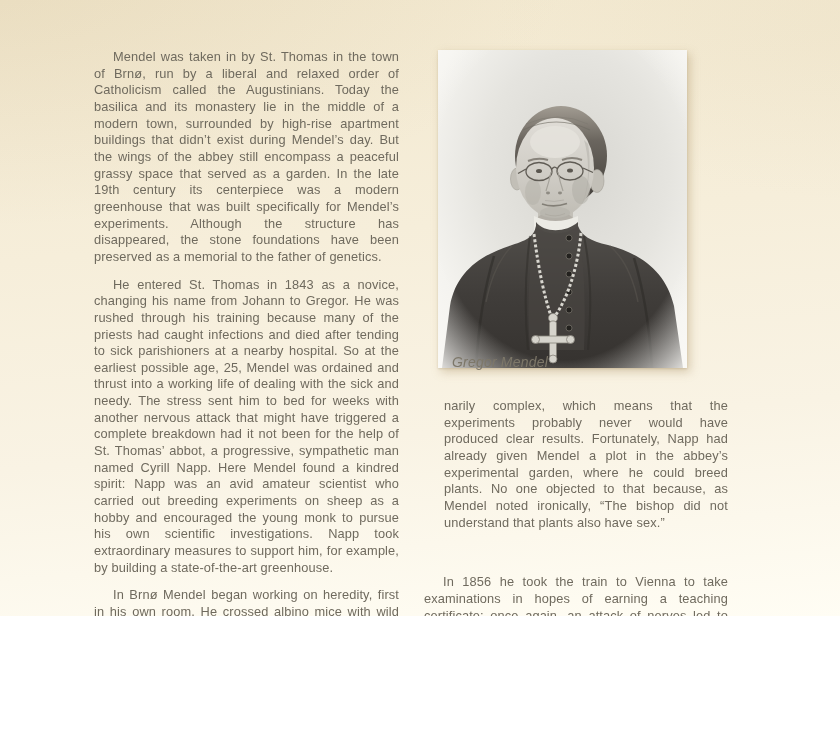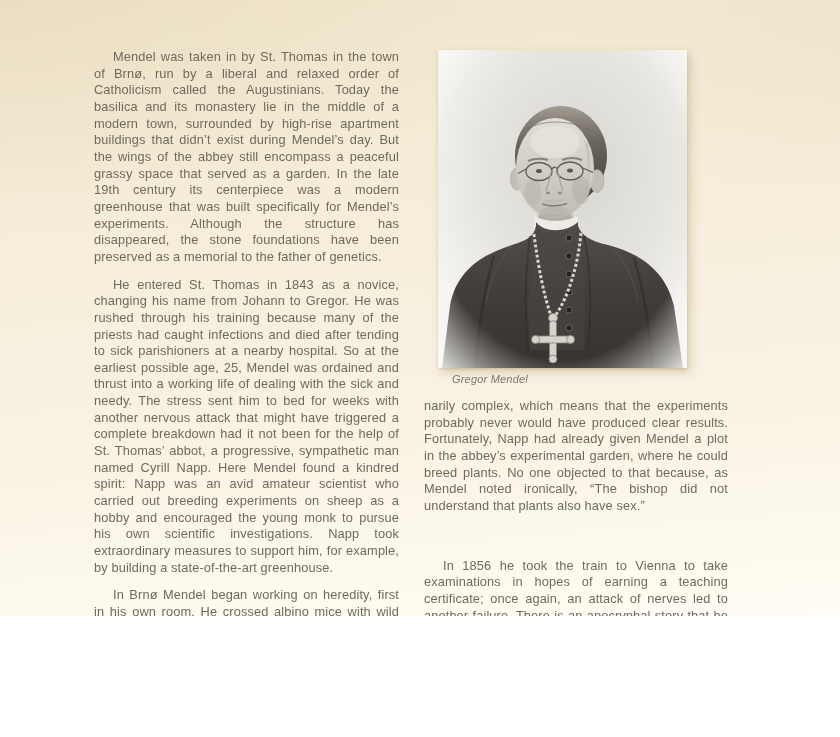--- a/index.html
+++ b/index.html
@@ -21,32 +21,32 @@
     color:#6f6a5e;
     font-size:12.8px;
     line-height:16.65px;
     letter-spacing:0.12px;
   }
   .col-left  { left:94px;  top:49px;  width:305px; }
   .col-right { left:424px; top:398px; width:304px; }
 
   .col p { margin:0 0 11px 0; text-indent:19px; }
   .col p:last-child { margin-bottom:0;margin-top:43px; }
-  .col p.no-indent { text-indent:0; }
+  .col p.no-indent { text-indent:0;margin-left:20px; }
 
   .photo {
     position:absolute; left:438px; top:50px; width:249px; height:318px;
     background:#fbfaf7;
     box-shadow: 0 1px 2px rgba(150,125,80,0.25), 3px 4px 9px rgba(165,140,95,0.38);
   }
   .photo svg { display:block; }
 
   .caption {
-    position:absolute; left:452px; top:373px;
-    font-style:italic; font-size:11px; letter-spacing:0.2px;
+    position:absolute; left:452px; top:354px;
+    font-style:italic; font-size:14px; letter-spacing:0.2px;
     color:#7d7769;
   }
 
   .pagenum {
     position:absolute; left:46px; top:657px;
     font-size:23px; color:#9f9065; letter-spacing:1px;
   }
 </style>
 </head>
 <body>

